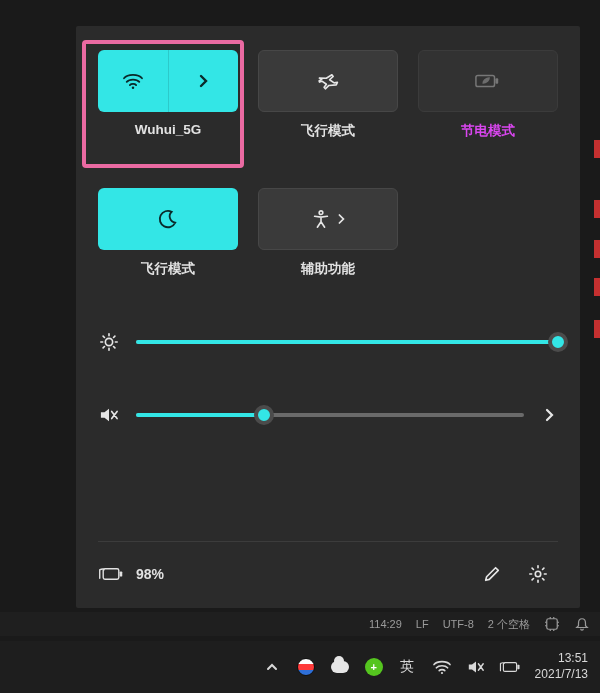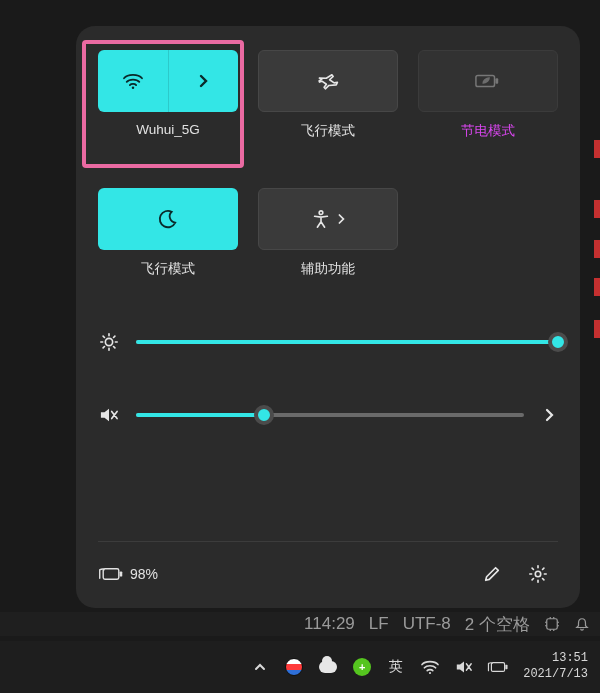--- a/index.html
+++ b/index.html
@@ -13,24 +13,25 @@
       overflow: hidden;
     }
     .bg-stripe { position:absolute; right:0; width:6px; background:#c53030; }
     .panel {
       position: absolute;
       left: 76px;
       top: 26px;
       width: 504px;
       height: 582px;
       background: #2b2b2b;
-      border-radius: 19px;
+      border-radius: 2px;
       padding: 24px 22px 14px 22px;
       display: flex;
       flex-direction: column;
+      font-weight: bold;
     }
     .tiles {
       display: grid;
       grid-template-columns: repeat(3, 1fr);
       gap: 14px 20px;
       row-gap: 48px;
     }
     .tile-wrap { display:flex; flex-direction:column; align-items:center; gap:10px; }
     .tile {
       width: 140px;
@@ -63,43 +64,43 @@
     .slider .fill { position:absolute; left:0; top:0; bottom:0; background:#33e6e6; border-radius:2px; }
     .slider .thumb {
       position:absolute; top:50%; width:20px; height:20px; background:#33e6e6;
       border:4px solid #4b4b4b; border-radius:50%; transform:translate(-50%,-50%);
     }
     .chev { color:#e6e6e6; cursor:pointer; padding:4px; }
     .bottom-row {
       margin-top:auto; display:flex; align-items:center; justify-content:space-between;
       border-top:1px solid #3c3c3c; padding-top:12px;
     }
-    .battery { display:flex; align-items:center; gap:6px; font-size:14px; color:#e2e2e2; }
+    .battery { display:flex; align-items:center; gap:12px; font-size:14px; color:#e2e2e2; }
     .bottom-actions { display:flex; gap:6px; }
     .icon-btn {
       width:40px; height:40px; display:flex; align-items:center; justify-content:center;
       border-radius:6px; cursor:pointer; color:#e6e6e6;
     }
     
     .statusbar {
       position:absolute; left:0; right:0; top:612px; height:24px;
-      background:#1f1f1f; color:#9b9b9b; font-size:17px;
+      background:#1f1f1f; color:#9b9b9b; font-size:11px;
       display:flex; align-items:center; justify-content:flex-end; gap:14px; padding:0 10px;
     }
     .statusbar .mini-icon { width:16px; height:16px; display:flex; align-items:center; justify-content:center; color:#9b9b9b; }
     
     .taskbar {
       position:absolute; left:0; right:0; bottom:0; height:52px;
       background:#1e1e1e; display:flex; align-items:center; justify-content:flex-end;
       gap:14px; padding:0 12px;
     }
     .tray { display:flex; align-items:center; gap:12px; color:#d8d8d8; }
     .tray-icon { width:22px; height:22px; display:flex; align-items:center; justify-content:center; cursor:pointer; position:relative; }
     .tray-ime { font-size:14px; letter-spacing:1px; }
-    .clock { display:flex; flex-direction:column; align-items:flex-end; font-size:12px; line-height:1.3; color:#d8d8d8; cursor:pointer;font-family:Liberation Mono, monospace; }
+    .clock { display:flex; flex-direction:column; align-items:flex-end; font-size:12px; line-height:1.3; color:#d8d8d8; cursor:pointer; }
     .qq-dot {
       width:18px; height:18px; border-radius:50%;
       background: linear-gradient(#fff 0 33%, #ff3b3b 33% 66%, #2e6fd8 66% 100%);
       border:1px solid #111;
     }
     .green-360 { width:18px; height:18px; border-radius:50%; background:#55c51f; color:#fff; font-size:11px; font-weight:bold; display:flex; align-items:center; justify-content:center; }
     .cloud { width:18px; height:12px; background:#e6e6e6; border-radius:10px; position:relative; }
     .cloud::before { content:""; position:absolute; left:3px; top:-5px; width:10px; height:10px; background:#e6e6e6; border-radius:50%; }
     svg { display:block; }
   </style>

